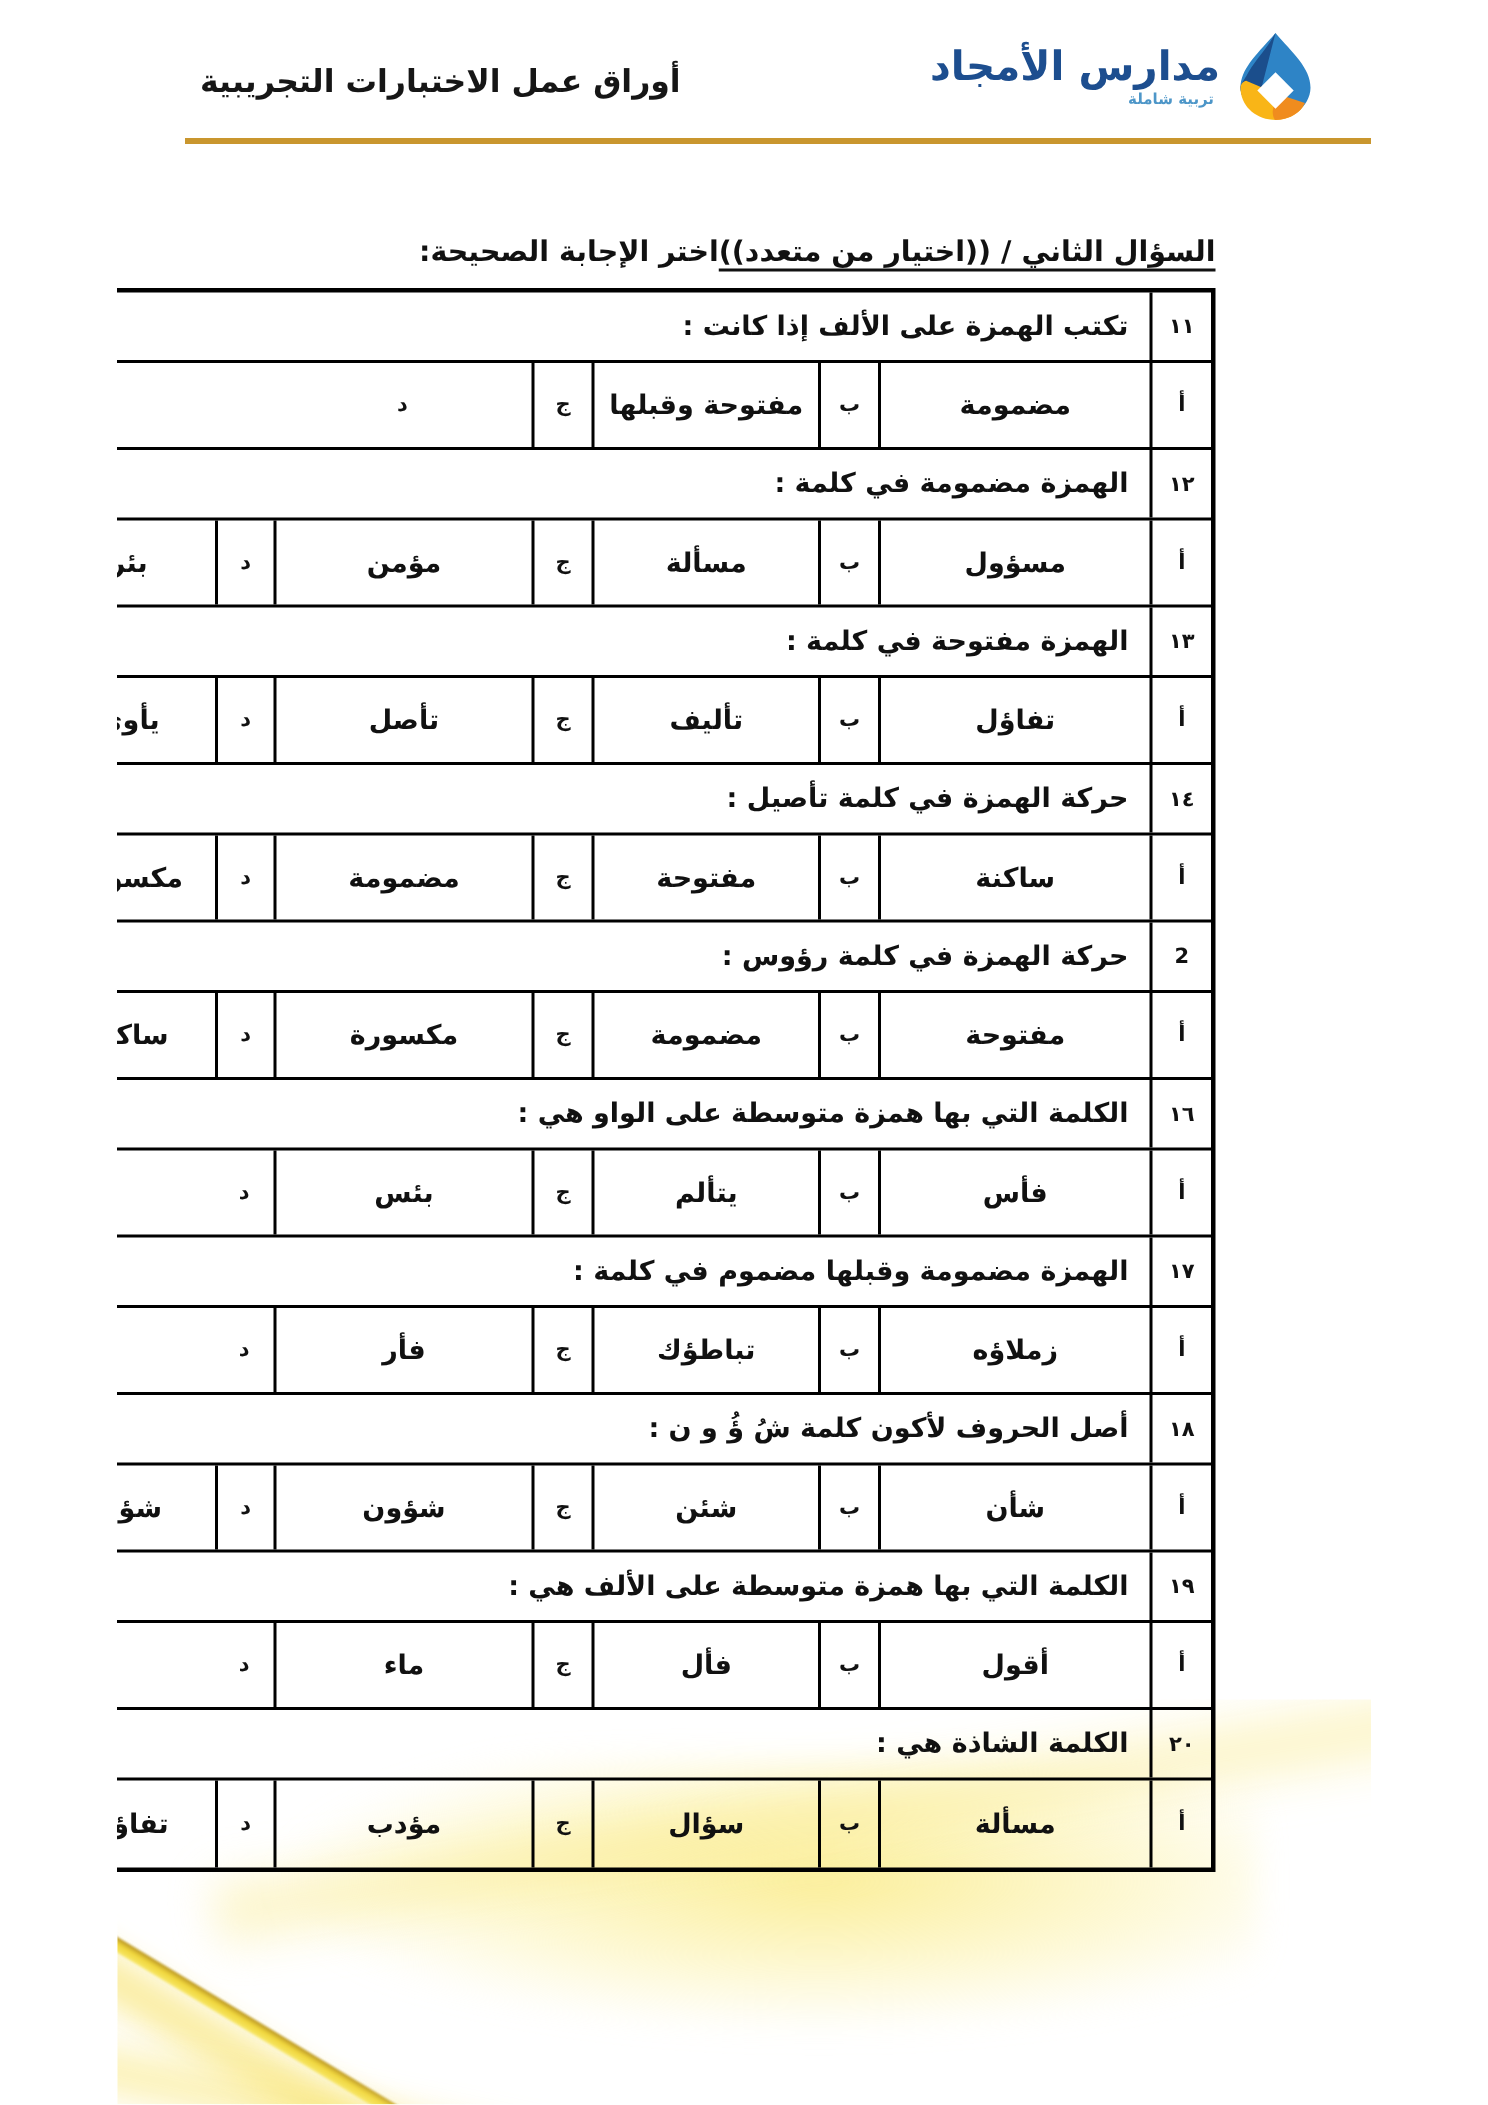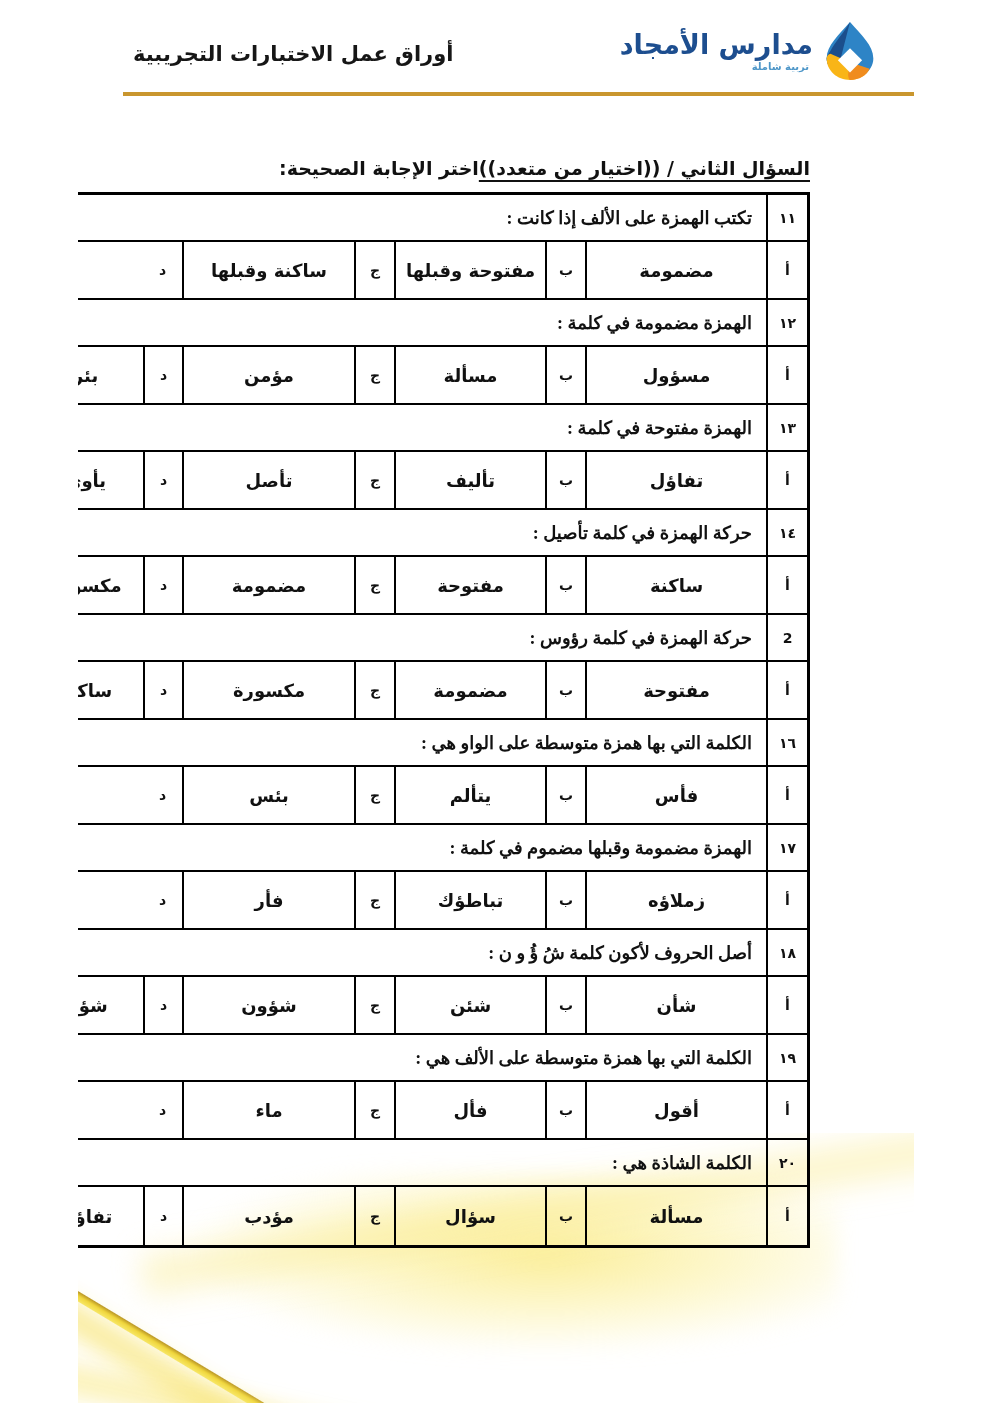--- a/index.html
+++ b/index.html
@@ -47,21 +47,21 @@
     display:grid; grid-template-columns:41px 181px 40px 151px 40px 172px 39px 1fr;
     height:58px; border-bottom:2px solid #000;
   }
   .qblock:last-child .orow { border-bottom:none; }
   .cell {
     display:flex; align-items:center; justify-content:center;
     font-weight:bold; font-size:18px; color:#111; background:transparent;
     border-left:2px solid #000; overflow:hidden;
   }
   .cell:last-child { border-left:none; }
-  .qtext { justify-content:flex-start; padding:0 14px; text-align:right;font-family:Liberation Serif, serif; }
+  .qtext { justify-content:flex-start; padding:0 14px; text-align:right; }
   .num, .letter { font-size:14px; }
 
   
   .deco { position:absolute; left:0; bottom:0; width:992px; height:270px; z-index:1; overflow:hidden; pointer-events:none; }
   .glow-main {
     position:absolute; left:110px; top:40px; width:650px; height:180px;
     background:radial-gradient(ellipse at 55% 45%, rgba(250,234,128,0.80) 0%, rgba(252,242,168,0.45) 45%, rgba(255,255,255,0) 72%);
     filter:blur(10px);
   }
   .glow-arc {
@@ -114,21 +114,20 @@
       <div class="qrow">
         <div class="cell num">١١</div>
         <div class="cell qtext">تكتب الهمزة على الألف إذا كانت :</div>
       </div>
       <div class="orow">
         <div class="cell letter">أ</div>
         <div class="cell opt">مضمومة</div>
         <div class="cell letter">ب</div>
         <div class="cell opt">مفتوحة وقبلها</div>
         <div class="cell letter">ج</div>
-        <div class="cell opt">ساكنة وقبلها</div>
         <div class="cell letter">د</div>
       </div>
     </div>
 
     <div class="qblock">
       <div class="qrow">
         <div class="cell num">١٢</div>
         <div class="cell qtext">الهمزة مضمومة في كلمة :</div>
       </div>
       <div class="orow">

